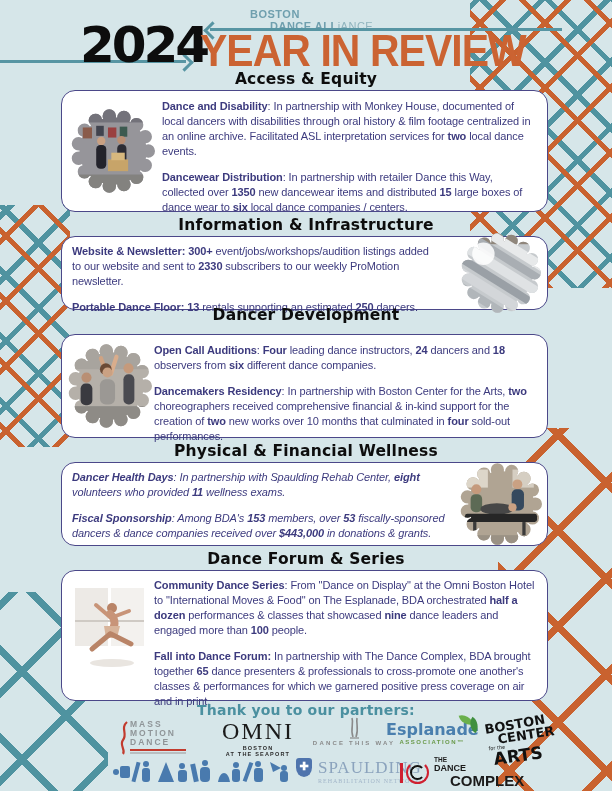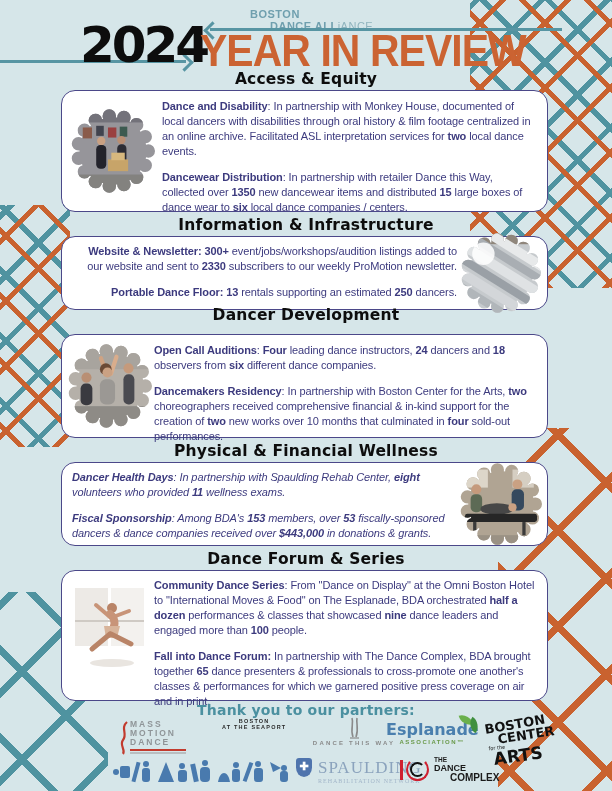--- a/index.html
+++ b/index.html
@@ -154,21 +154,21 @@
           <rect x="-30" y="10" width="160" height="12" fill="#e7e9ea"></rect>
           <rect x="-30" y="26" width="160" height="10" fill="#a9aeb3"></rect>
           <rect x="-30" y="40" width="160" height="12" fill="#dfe2e4"></rect>
           <rect x="-30" y="56" width="160" height="10" fill="#9aa0a6"></rect>
           <rect x="-30" y="70" width="160" height="12" fill="#d3d6d9"></rect>
           <rect x="-30" y="86" width="160" height="10" fill="#b1b6ba"></rect>
         </g>
         <circle cx="28" cy="26" r="14" fill="#ffffff" opacity="0.85"></circle>
       </g>
     </svg>
-    <div class="copy" style="left:10px;right:90px;top:7px;text-align:right;">
+    <div class="copy" style="left:10px;right:112px;top:7px;">
       <p><span class="b">Website &amp; Newsletter: 300+</span><span> event/jobs/workshops/audition listings added to our website and sent to </span><span class="b">2330</span><span> subscribers to our weekly ProMotion newsletter.</span></p>
       <p><span class="b">Portable Dance Floor: 13</span><span> rentals supporting an estimated </span><span class="b">250</span><span> dancers.</span></p>
     </div>
   </div>
 
   <div class="sec-heading" style="top:306px;">Dancer Development</div>
   <div class="card" style="top:334px;height:104px;">
     <svg class="photo" style="left:6px;top:9px;" width="84" height="84" viewBox="0 0 100 100">
       <g clip-path="url(#scallop)">
         <rect width="100" height="100" fill="#b5b0a9"></rect>
@@ -249,20 +249,21 @@
         <div>MASS</div>
         <div>MOTION</div>
         <div>DANCE</div>
       </div>
       <div class="mm-bar-red"></div>
       <div class="mm-bar-grey"></div>
     </div>
   </div>
 
   <div class="logo" style="left:222px;top:718px;text-align:center;">
+    <div class="omni-title">OMNI</div>
     <div class="omni-sub">BOSTON</div>
     <div class="omni-sub">AT THE SEAPORT</div>
   </div>
 
   <div class="logo" style="left:312px;top:716px;text-align:center;width:84px;">
     <svg width="18" height="24" viewBox="0 0 18 24" style="display:block;margin:0 auto;">
       <path d="M7 2 C9 8 5 13 8 21" stroke="#8a8a8a" stroke-width="1.6" fill="none"></path>
       <path d="M12 2 C11 8 14 13 11 21" stroke="#8a8a8a" stroke-width="1.6" fill="none"></path>
       <line x1="5" y1="22" x2="14" y2="22" stroke="#8a8a8a" stroke-width="1.2"></line>
     </svg>
@@ -316,17 +317,17 @@
 
   <div class="logo" style="left:400px;top:757px;display:flex;align-items:center;">
     <div style="width:3px;height:20px;background:#cf2030;margin-right:3px;"></div>
     <div style="position:relative;width:24px;height:24px;">
       <div class="ring-red"></div>
       <div class="ring-black"></div>
     </div>
     <div class="tdc-text" style="margin-left:4px;">
       <span style="font-size:6.5px;">THE</span>
       <span style="font-size:9px;">DANCE</span>
-      <span style="font-size:10px;padding-left:16px;">COMPLEX</span>
+      <span style="font-size:15px;padding-left:16px;">COMPLEX</span>
     </div>
   </div>
 
 </div>
 
 </body></html>

